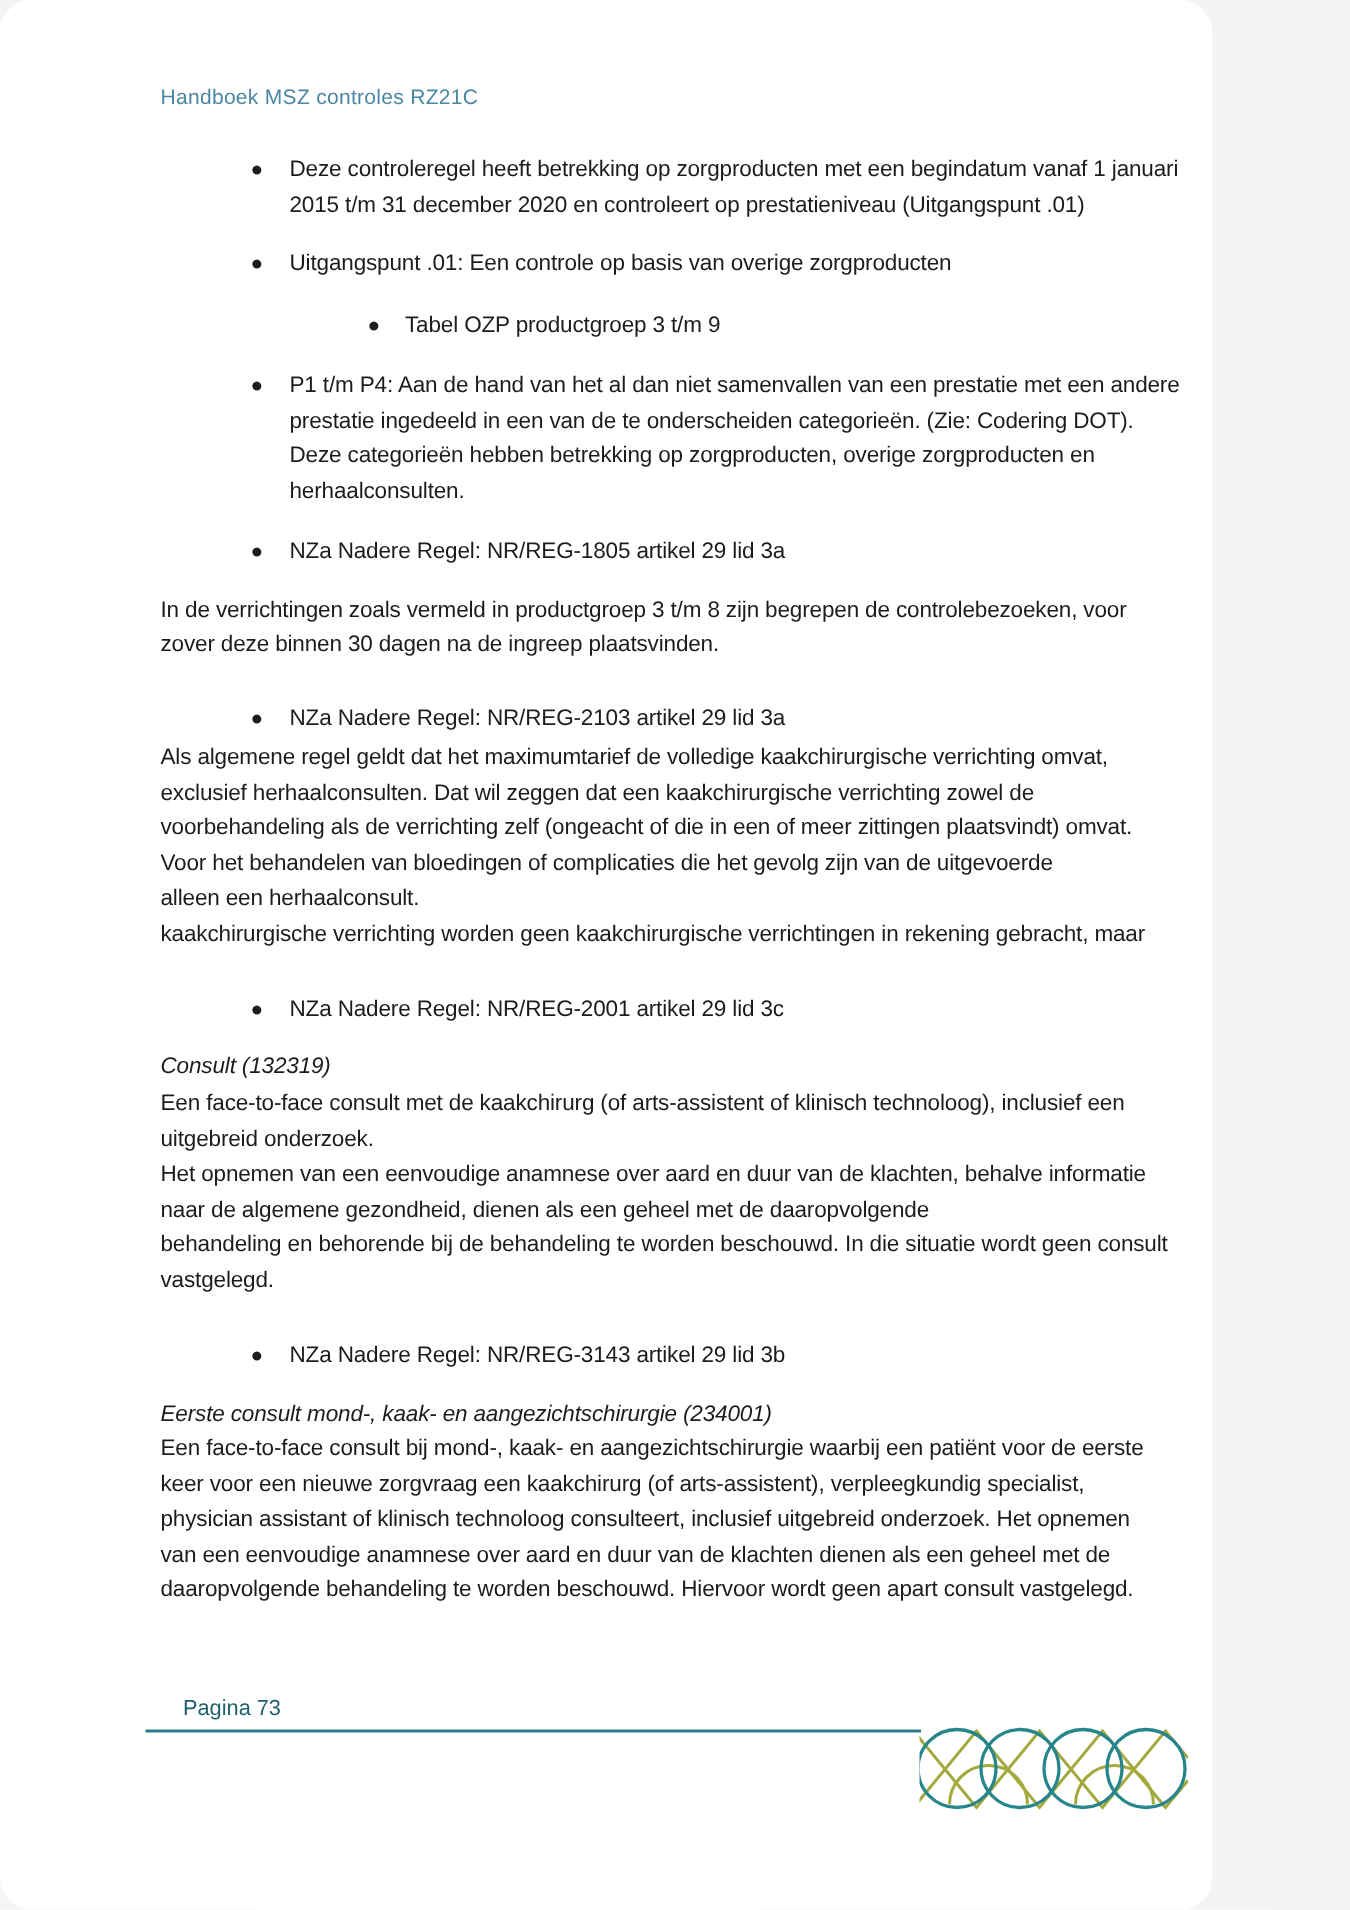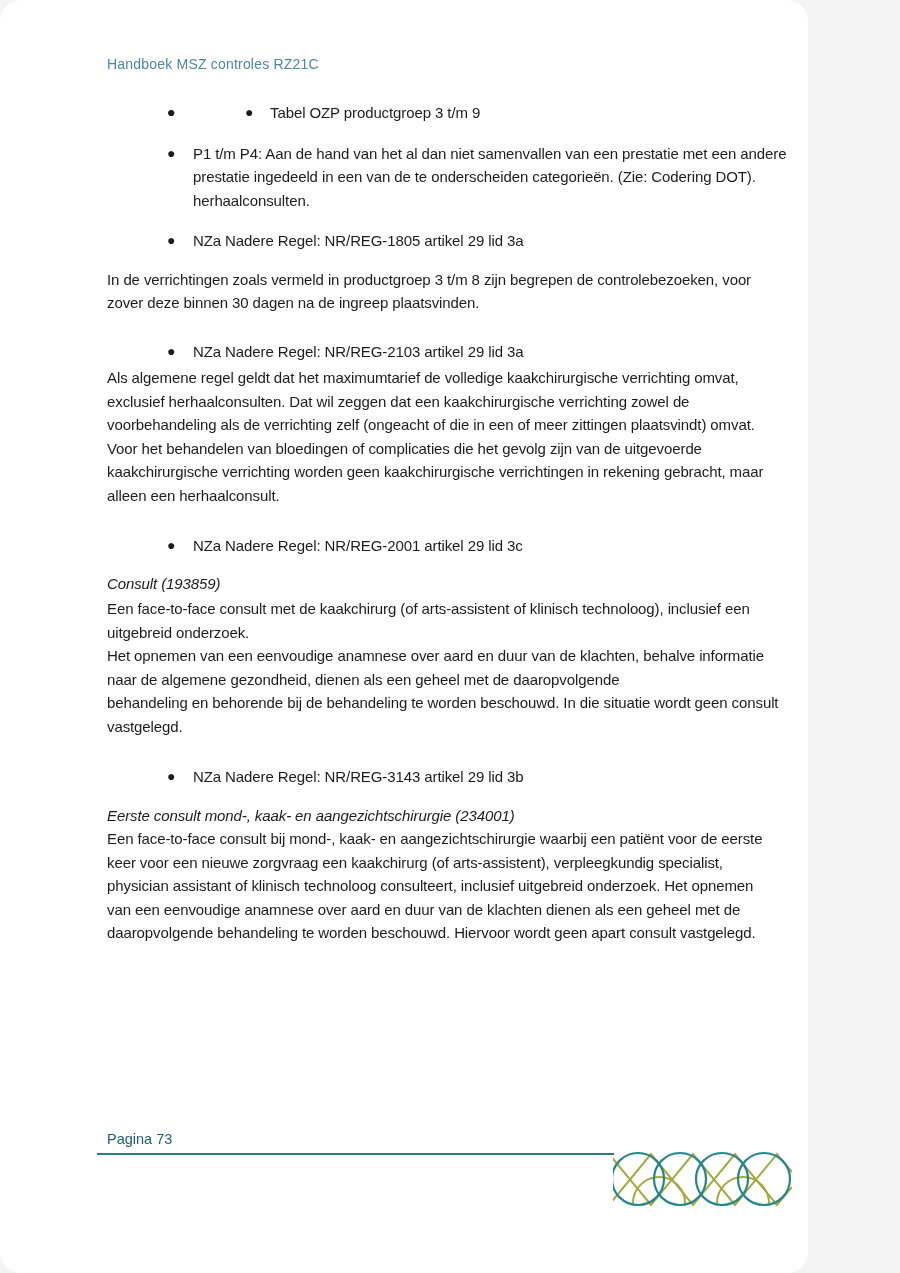--- a/index.html
+++ b/index.html
@@ -22,21 +22,21 @@
   .block{font-size:15px;}
   .tline{
     white-space:nowrap;line-height:23.5px;font-size:15px;letter-spacing:-0.1px;
   }
   .li1{position:relative;padding-left:86px;}
   .li1 > .dot{position:absolute;left:60px;top:0;line-height:23.5px;font-size:14px;}
   .li2{position:relative;padding-left:163px;}
   .li2 > .dot{position:absolute;left:138px;top:0;line-height:23.5px;font-size:14px;}
   .h-it .tline{font-style:italic;}
   .pagina{
-    position:absolute;left:107px;top:1129px;font-size:14.5px;line-height:20px;
+    position:absolute;left:122px;top:1129px;font-size:14.5px;line-height:20px;
     color:var(--footer-text,#1f5f6d);
   }
   .rule{
     position:absolute;left:97px;top:1153px;width:517px;height:2px;
     background:var(--rule,#2b7c8a);
   }
   .logo{position:absolute;left:613px;top:1151px;width:179px;height:57px;}
   .logo svg{display:block;width:179px;height:57px;}
   .st-teal{stroke:var(--logo-teal,#27868b);fill:none;stroke-width:2.2;}
   .st-olive{stroke:var(--logo-olive,#a3a93c);fill:none;stroke-width:2;}
@@ -45,38 +45,46 @@
 <body>
 
 <div class="page">
 
   <div class="content">
 
     <div class="doc-header">Handboek MSZ controles RZ21C</div>
 
     <div class="block li1" style="margin-top:28px">
       <span class="dot">●</span>
+      <div>
+          <div class="tline">Deze controleregel heeft betrekking op zorgproducten met een begindatum vanaf 1 januari</div>
+          <div class="tline">2015 t/m 31 december 2020 en controleert op prestatieniveau (Uitgangspunt .01)</div>
+        </div>
     </div>
 
     <div class="block li1" style="margin-top:16px">
       <span class="dot">●</span>
+      <div>
+          <div class="tline">Uitgangspunt .01: Een controle op basis van overige zorgproducten</div>
+        </div>
     </div>
 
     <div class="block li2" style="margin-top:17px">
       <span class="dot">●</span>
       <div>
           <div class="tline">Tabel OZP productgroep 3 t/m 9</div>
         </div>
     </div>
 
     <div class="block li1" style="margin-top:17px">
       <span class="dot">●</span>
       <div>
           <div class="tline">P1 t/m P4: Aan de hand van het al dan niet samenvallen van een prestatie met een andere</div>
           <div class="tline">prestatie ingedeeld in een van de te onderscheiden categorieën. (Zie: Codering DOT).</div>
+          <div class="tline">Deze categorieën hebben betrekking op zorgproducten, overige zorgproducten en</div>
           <div class="tline">herhaalconsulten.</div>
         </div>
     </div>
 
     <div class="block li1" style="margin-top:17px">
       <span class="dot">●</span>
       <div>
           <div class="tline">NZa Nadere Regel: NR/REG-1805 artikel 29 lid 3a</div>
         </div>
     </div>
@@ -91,33 +99,33 @@
       <div>
           <div class="tline">NZa Nadere Regel: NR/REG-2103 artikel 29 lid 3a</div>
         </div>
     </div>
 
     <div class="block para" style="margin-top:3px">
         <div class="tline">Als algemene regel geldt dat het maximumtarief de volledige kaakchirurgische verrichting omvat,</div>
         <div class="tline">exclusief herhaalconsulten. Dat wil zeggen dat een kaakchirurgische verrichting zowel de</div>
         <div class="tline">voorbehandeling als de verrichting zelf (ongeacht of die in een of meer zittingen plaatsvindt) omvat.</div>
         <div class="tline">Voor het behandelen van bloedingen of complicaties die het gevolg zijn van de uitgevoerde</div>
+        <div class="tline">alleen een herhaalconsult.</div>
         <div class="tline">kaakchirurgische verrichting worden geen kaakchirurgische verrichtingen in rekening gebracht, maar</div>
-        <div class="tline">alleen een herhaalconsult.</div>
       </div>
 
     <div class="block li1" style="margin-top:27px">
       <span class="dot">●</span>
       <div>
           <div class="tline">NZa Nadere Regel: NR/REG-2001 artikel 29 lid 3c</div>
         </div>
     </div>
 
     <div class="block h-it" style="margin-top:14px">
-        <div class="tline">Consult (193859)</div>
+        <div class="tline">Consult (132319)</div>
       </div>
 
     <div class="block para" style="margin-top:2px">
         <div class="tline">Een face-to-face consult met de kaakchirurg (of arts-assistent of klinisch technoloog), inclusief een</div>
         <div class="tline">uitgebreid onderzoek.</div>
         <div class="tline">Het opnemen van een eenvoudige anamnese over aard en duur van de klachten, behalve informatie</div>
         <div class="tline">naar de algemene gezondheid, dienen als een geheel met de daaropvolgende</div>
         <div class="tline">behandeling en behorende bij de behandeling te worden beschouwd. In die situatie wordt geen consult</div>
         <div class="tline">vastgelegd.</div>
       </div>

